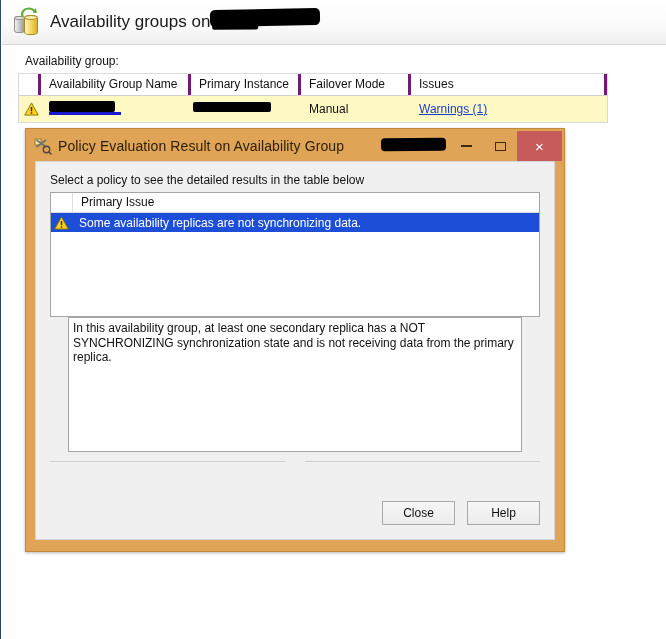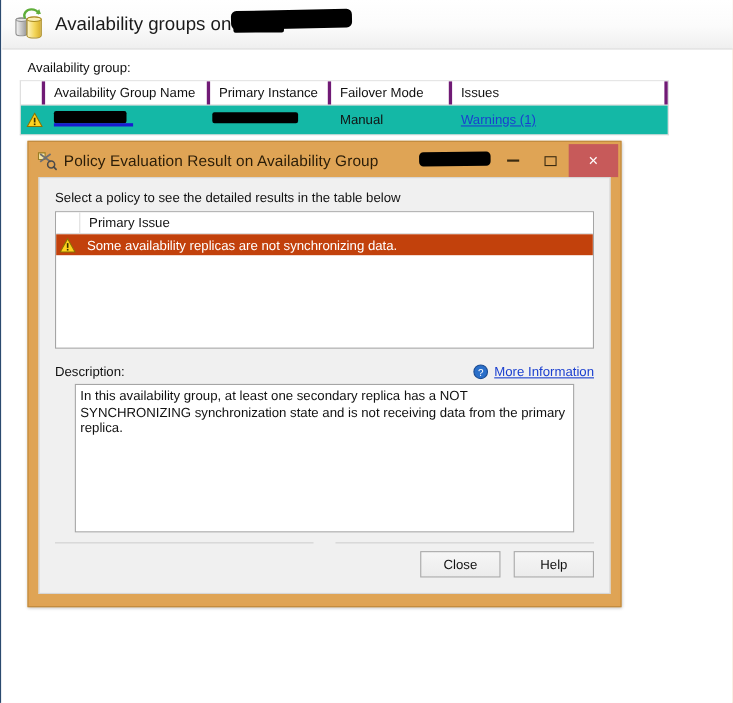--- a/index.html
+++ b/index.html
@@ -164,21 +164,21 @@
   .col-icon  { width: 22px; flex: 0 0 22px; border-right: 1px solid #e3e3e3; }
   .col-name  { width: 150px; flex: 0 0 150px; }
   .col-pi    { width: 110px; flex: 0 0 110px; }
   .col-fm    { width: 110px; flex: 0 0 110px; }
   .col-iss   { flex: 1 1 auto; }
 
   #ag-grid-row {
     display: flex;
     height: 26px;
     align-items: center;
-    background: #14b8a6;
+    background: #fef9c3;
     justify-content: flex-end;
   }
   #ag-grid-row .dcell {
     font-size: 12px;
     color: #111;
     padding-left: 8px;
     box-sizing: border-box;
     height: 26px;
     line-height: 26px;
     overflow: hidden;
@@ -351,21 +351,21 @@
     color: #111;
     padding-left: 8px;
     line-height: 19px;
   }
   .issue-row {
     display: flex;
     align-items: center;
     height: 19px;
   }
   .issue-row.selected {
-    background: #c2410c;
+    background: #1d4ed8;
     color: #ffffff;
   }
   .issue-row .ir-icon {
     width: 21px; flex: 0 0 21px;
     display: flex; align-items: center; justify-content: center;
   }
   .issue-row .ir-text {
     font-size: 12px;
     padding-left: 7px;
     white-space: nowrap;
@@ -548,30 +548,20 @@
             <svg class="warn-tri" viewBox="0 0 16 15" xmlns="http://www.w3.org/2000/svg">
               <path d="M8 1 L15.2 14 L0.8 14 Z" fill="#ffd21e" stroke="#8a7200" stroke-width="1"></path>
               <rect x="7.2" y="5.4" width="1.6" height="4.6" fill="#3a2f00"></rect>
               <rect x="7.2" y="11" width="1.6" height="1.6" fill="#3a2f00"></rect>
             </svg>
           </div>
           <div class="ir-text">Some availability replicas are not synchronizing data.</div>
         </div>
       </div>
 
-      <div id="desc-bar">
-        <span id="desc-label">Description:</span>
-        <span id="desc-right">
-          <svg class="help-icon" viewBox="0 0 14 14" xmlns="http://www.w3.org/2000/svg">
-            <circle cx="7" cy="7" r="6.2" fill="#2a6fc9" stroke="#1a4b92" stroke-width="1"></circle>
-            <text x="7" y="10.4" font-family="Liberation Sans, sans-serif" font-size="9" fill="#ffffff" text-anchor="middle">?</text>
-          </svg>
-          <span id="more-info-link">More Information</span>
-        </span>
-      </div>
 
       <div id="desc-box">
         <div id="desc-text">In this availability group, at least one secondary replica has a NOT SYNCHRONIZING synchronization state and is not receiving data from the primary replica.</div>
       </div>
 
       <div id="grip-line"></div>
 
       <div id="dialog-buttons">
         <button class="dlg-btn">Close</button>
         <button class="dlg-btn">Help</button>

